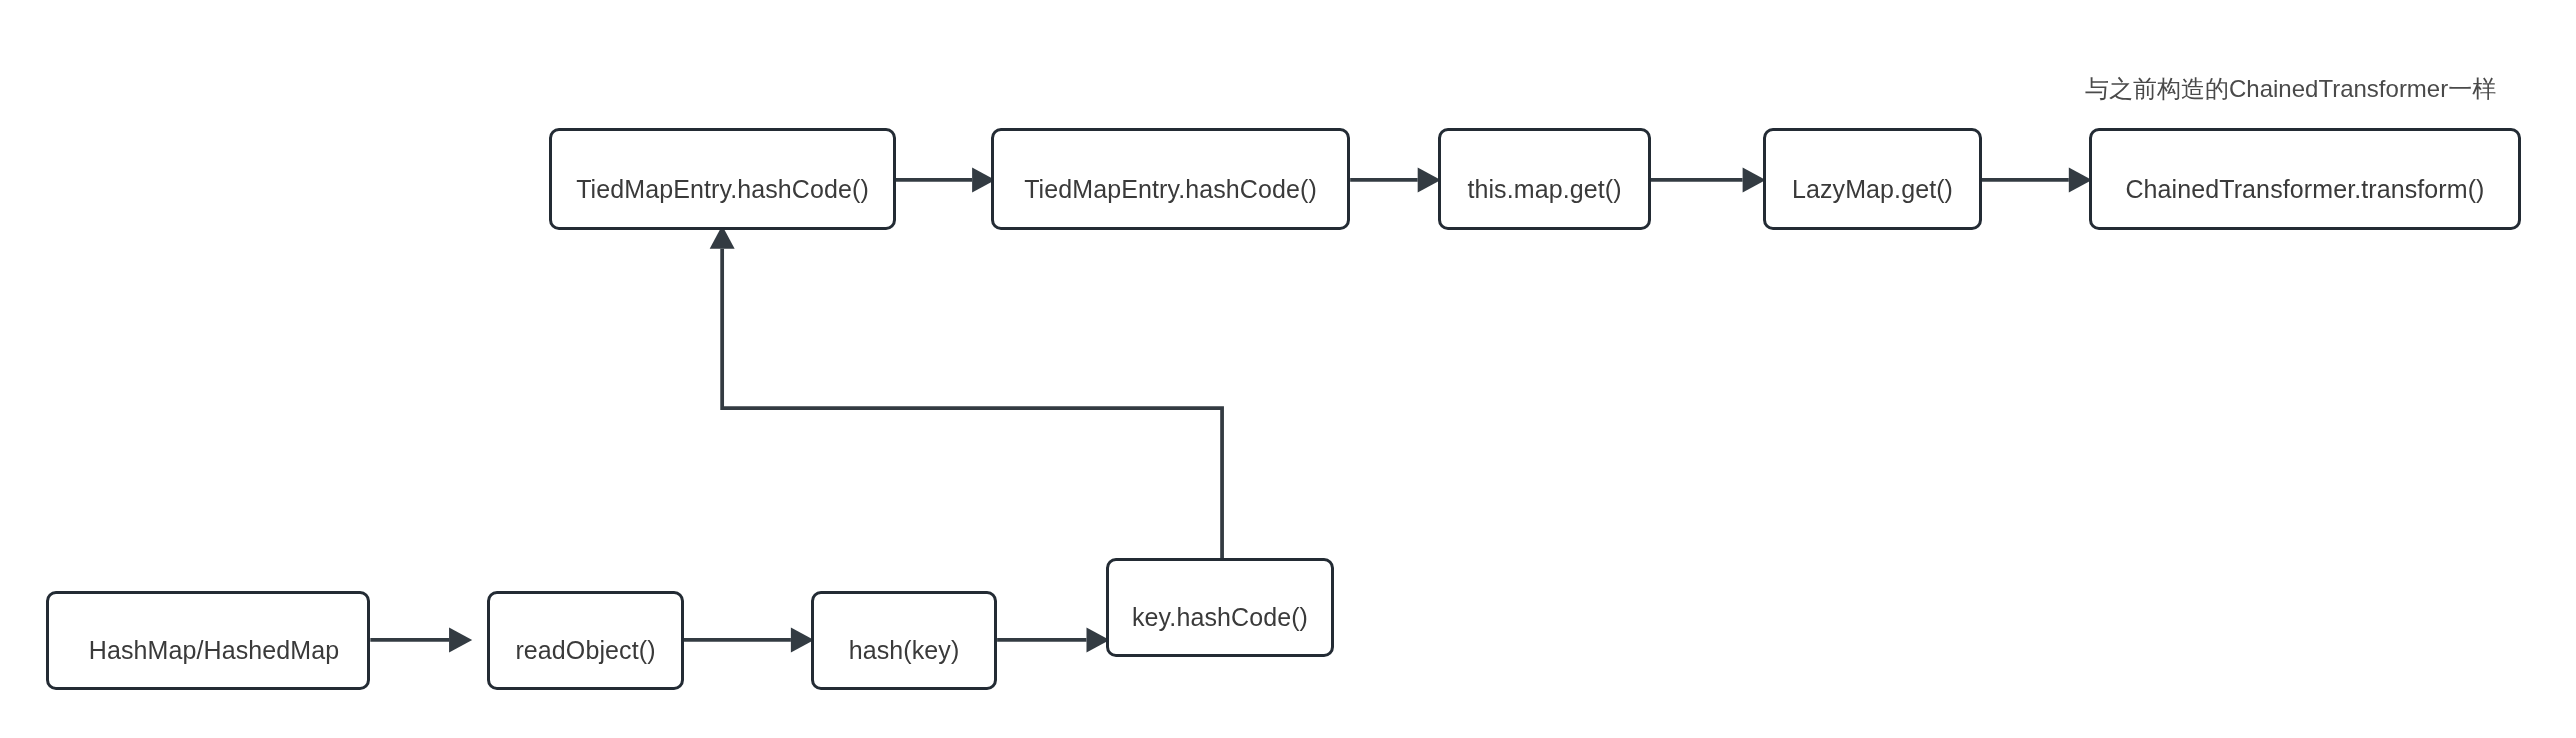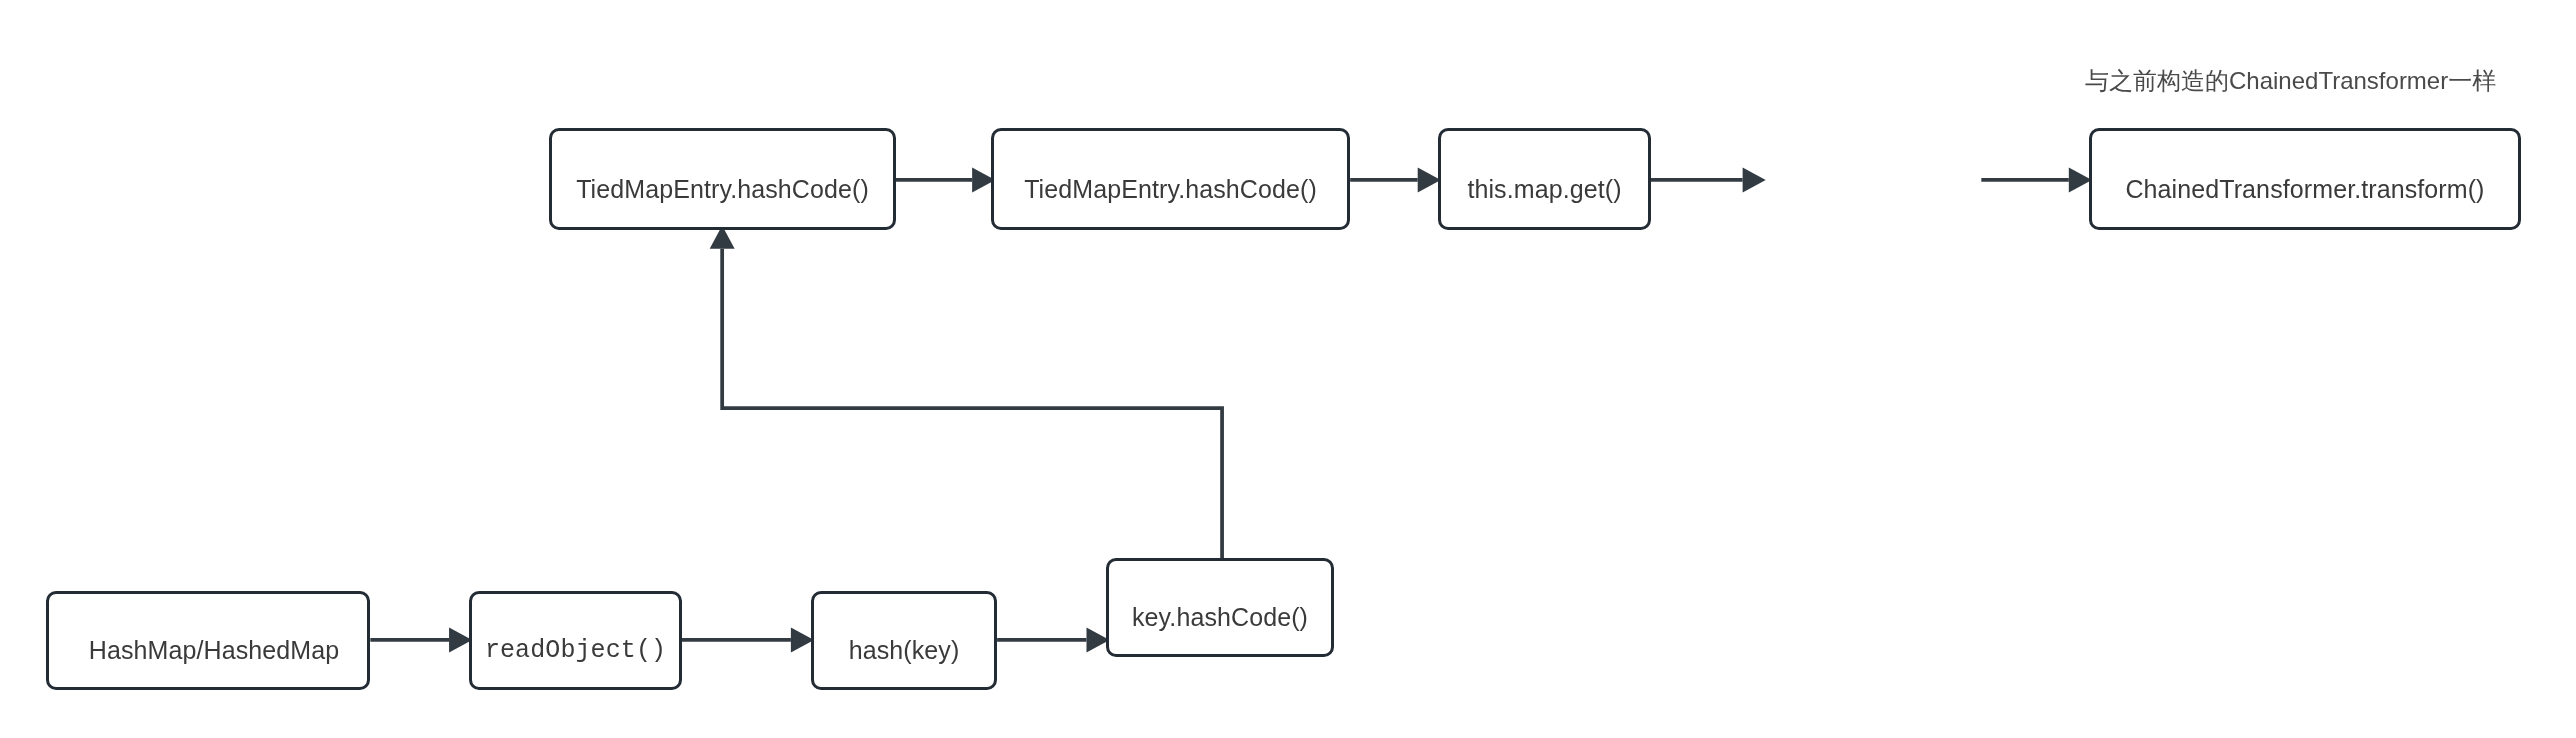--- a/index.html
+++ b/index.html
@@ -38,20 +38,21 @@
     display: block;
     line-height: 1;
     margin-top: 20px;
   }
   .annotation {
     position: absolute;
     color: #4a4a4a;
     font-size: 24px;
     white-space: nowrap;
     line-height: 1;
+    margin-top: 8px;
   }
   svg.edges {
     position: absolute;
     left: 0;
     top: 0;
     width: 2576px;
     height: 738px;
     overflow: visible;
     pointer-events: none;
   }
@@ -119,30 +120,33 @@
   </div>
 
   <div class="node" style="left:991px; top:128px; width:359px; height:102px;">
     <span class="node-label">TiedMapEntry.hashCode()</span>
   </div>
 
   <div class="node" style="left:1438px; top:128px; width:213px; height:102px;align-items:center;">
     <span class="node-label">this.map.get()</span>
   </div>
 
+  <div class="node" style="left:1763px; top:128px; width:219px; height:102px;">
+    <span class="node-label">LazyMap.get()</span>
+  </div>
 
   <div class="node" style="left:2089px; top:128px; width:432px; height:102px;">
     <span class="node-label">ChainedTransformer.transform()</span>
   </div>
 
   <div class="node" style="left:46px; top:591px; width:324px; height:99px;padding-left:12px;">
     <span class="node-label">HashMap/HashedMap</span>
   </div>
 
-  <div class="node" style="left:469px; top:591px; width:213px; height:99px;font-family:Liberation Mono, monospace;">
+  <div class="node" style="left:487px; top:591px; width:197px; height:99px;">
     <span class="node-label">readObject()</span>
   </div>
 
   <div class="node" style="left:811px; top:591px; width:186px; height:99px;">
     <span class="node-label">hash(key)</span>
   </div>
 
   <div class="node" style="left:1106px; top:558px; width:228px; height:99px;">
     <span class="node-label">key.hashCode()</span>
   </div>

